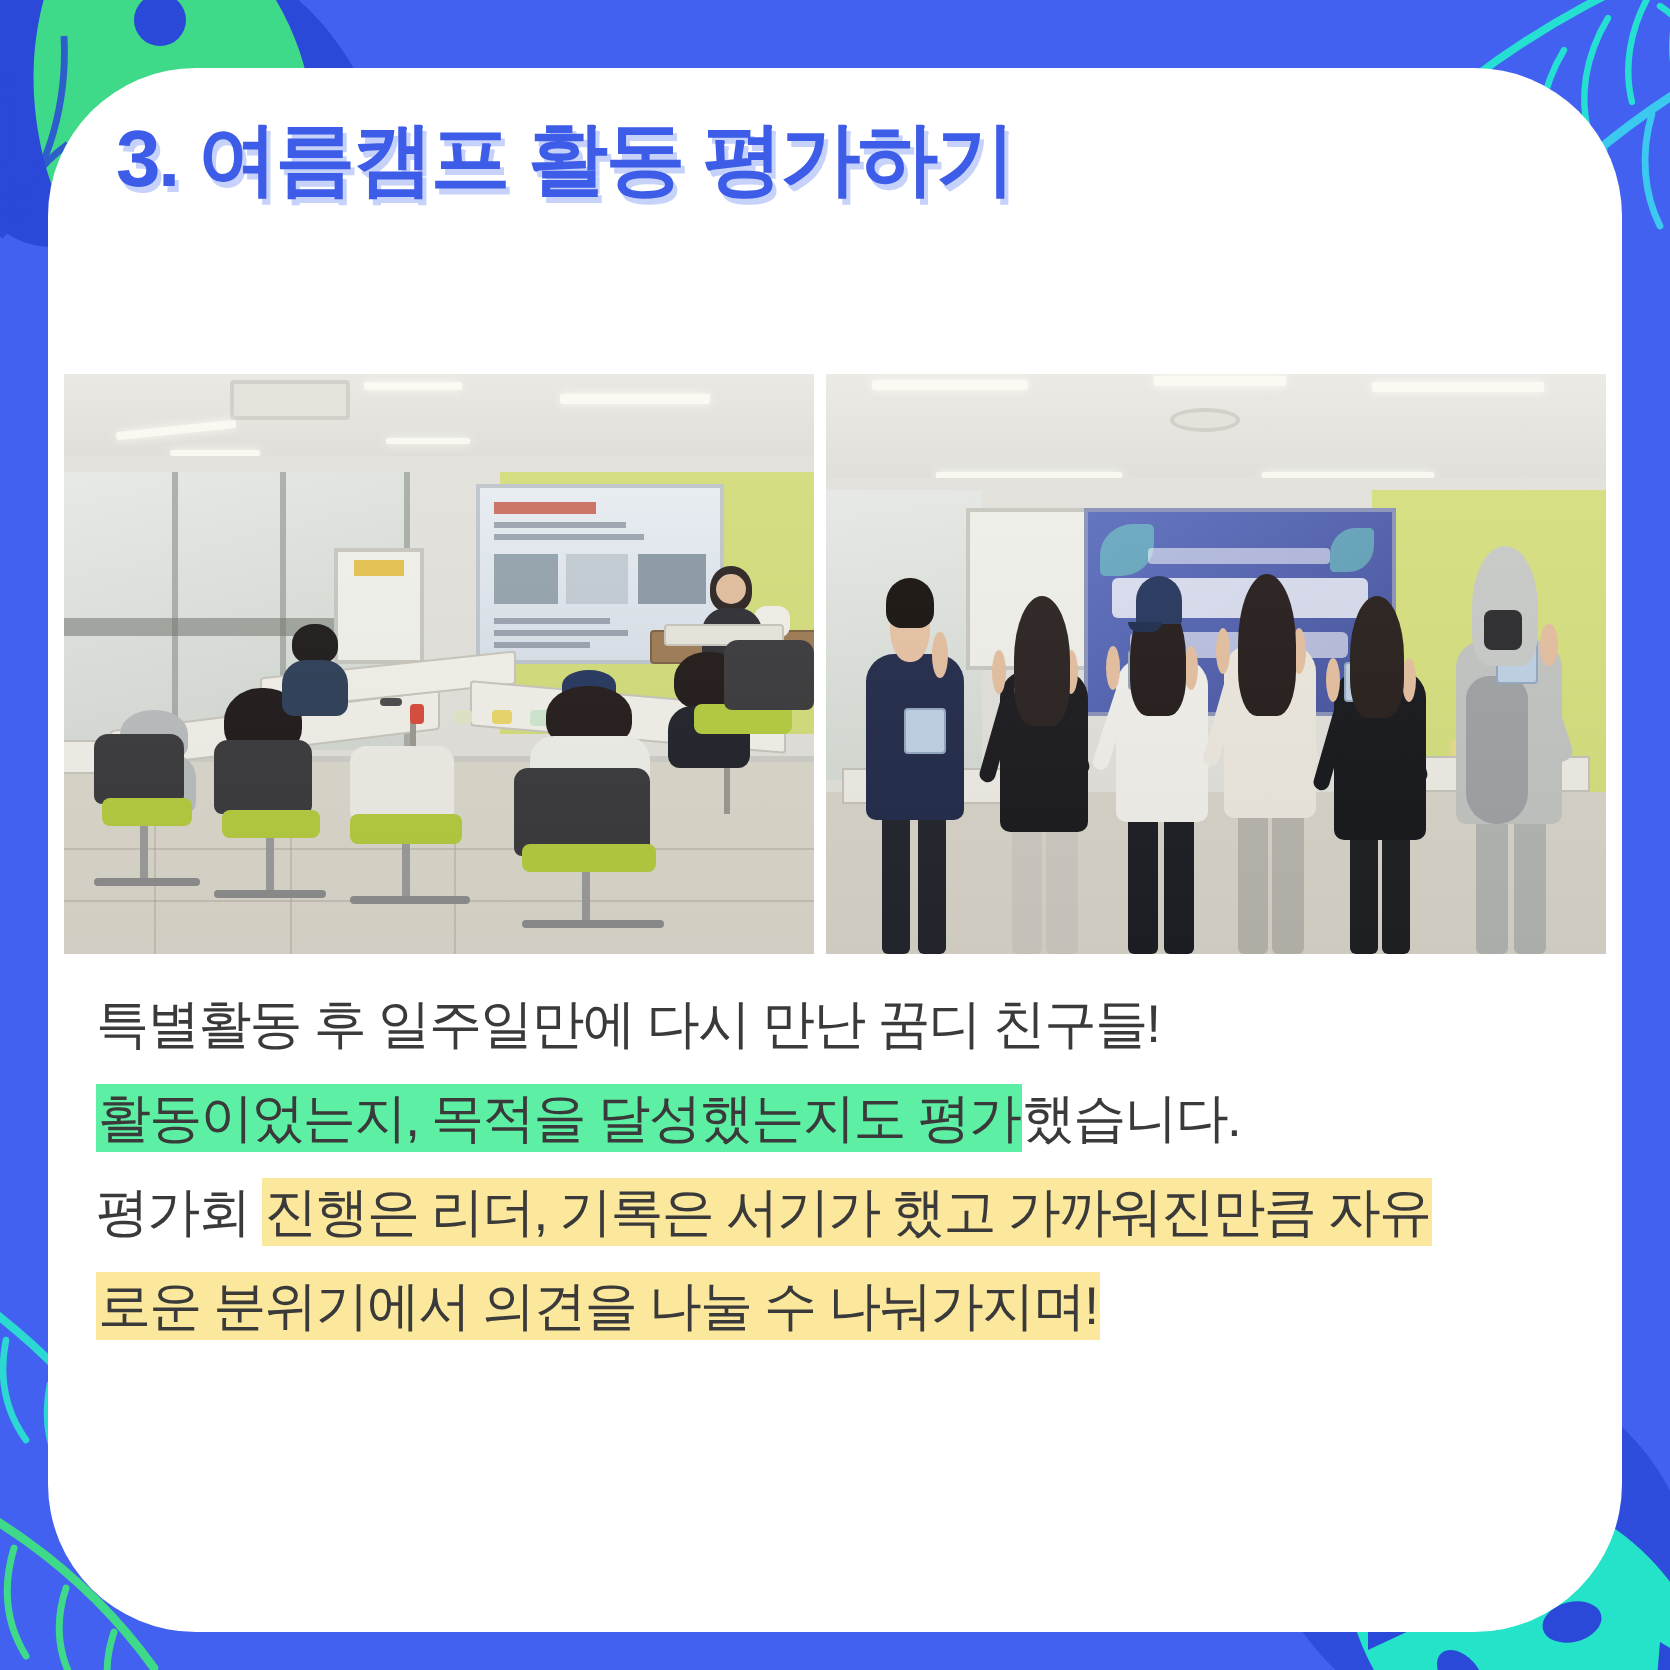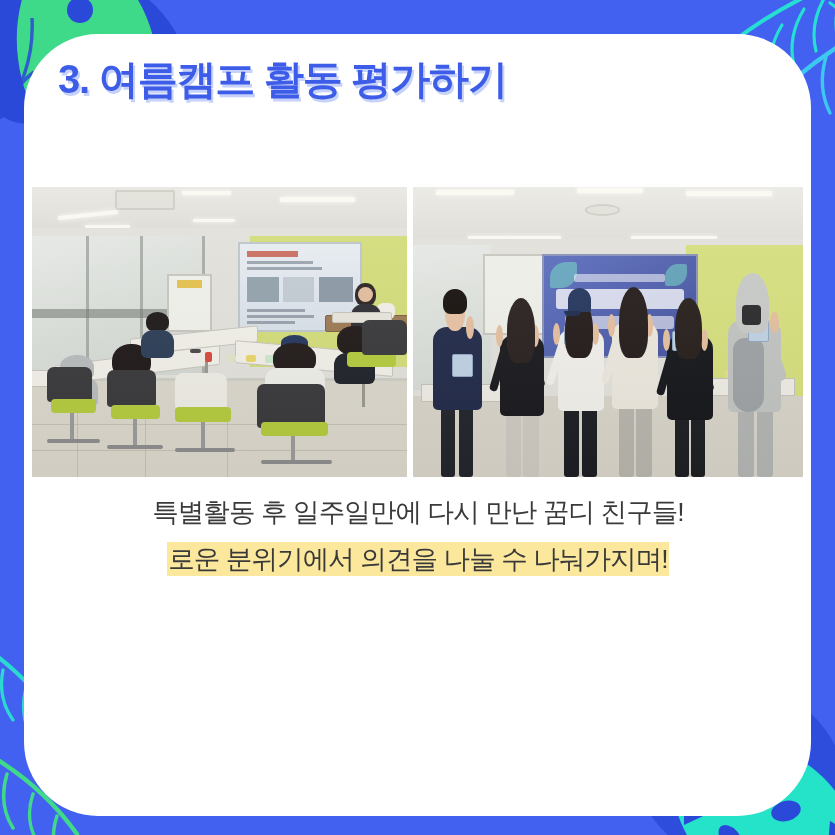--- a/index.html
+++ b/index.html
@@ -183,21 +183,21 @@
     position: absolute;
     left: 24px;
     top: 455px;
     width: 740px;
     font-size: 26.5px;
     line-height: 47px;
     letter-spacing: -0.9px;
     color: #3A3A3A;
     font-weight: 500;
   }
-  .bline { white-space: nowrap; text-align: center; }
+  .bline { white-space: nowrap; }
   .hl-green  { background: #5DF0A4; padding: 2px 1px; }
   .hl-yellow { background: #FBE89C; padding: 2px 1px; }
 </style>
 </head>
 <body>
 
 <div id="poster">
 
   <svg class="deco deco-tl" viewBox="0 0 300 260">
     <g fill="#2B49D8">
@@ -527,17 +527,19 @@
           <div class="g-hood" style="left:22%;bottom:66%;width:50%;height:28%;background:#C9CBC8;"></div>
           <div class="g-mask" style="left:32%;bottom:70%;width:28%;height:9%;"></div>
         </div>
 
         <div class="photo-grain"></div>
       </div>
     </div>
 
     <div id="body-copy">
         <div class="bline"><span>특별활동 후 일주일만에 다시 만난 꿈디 친구들!</span></div>
+        <div class="bline"><span class="hl-green">활동이었는지, 목적을 달성했는지도 평가</span><span>했습니다.</span></div>
+        <div class="bline"><span>평가회 </span><span class="hl-yellow">진행은 리더, 기록은 서기가 했고 가까워진만큼 자유</span></div>
         <div class="bline"><span class="hl-yellow">로운 분위기에서 의견을 나눌 수 나눠가지며!</span></div>
       </div>
 
   </div>
 </div>
 
 </body></html>

